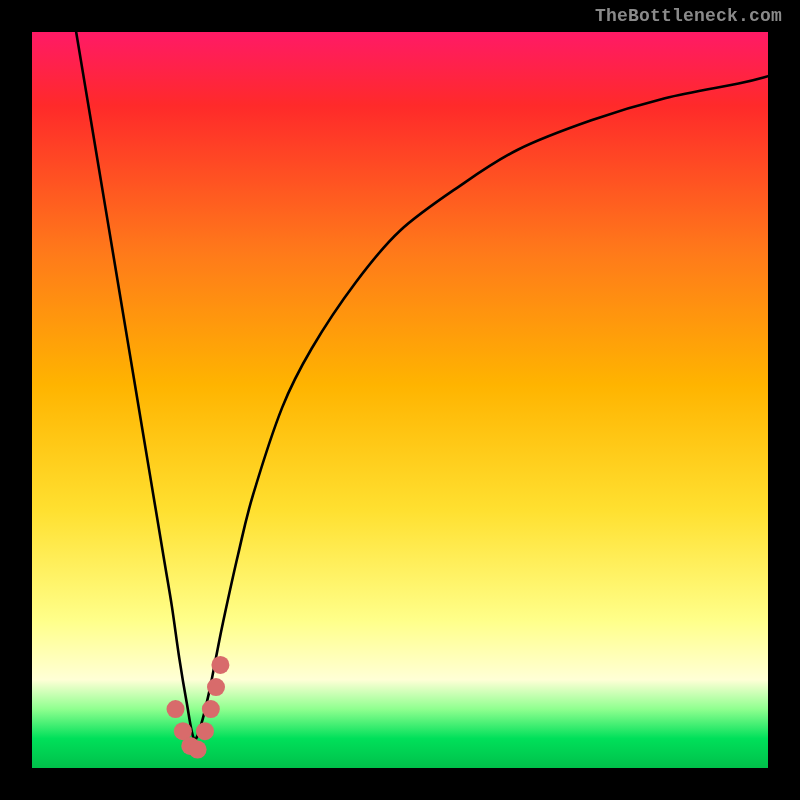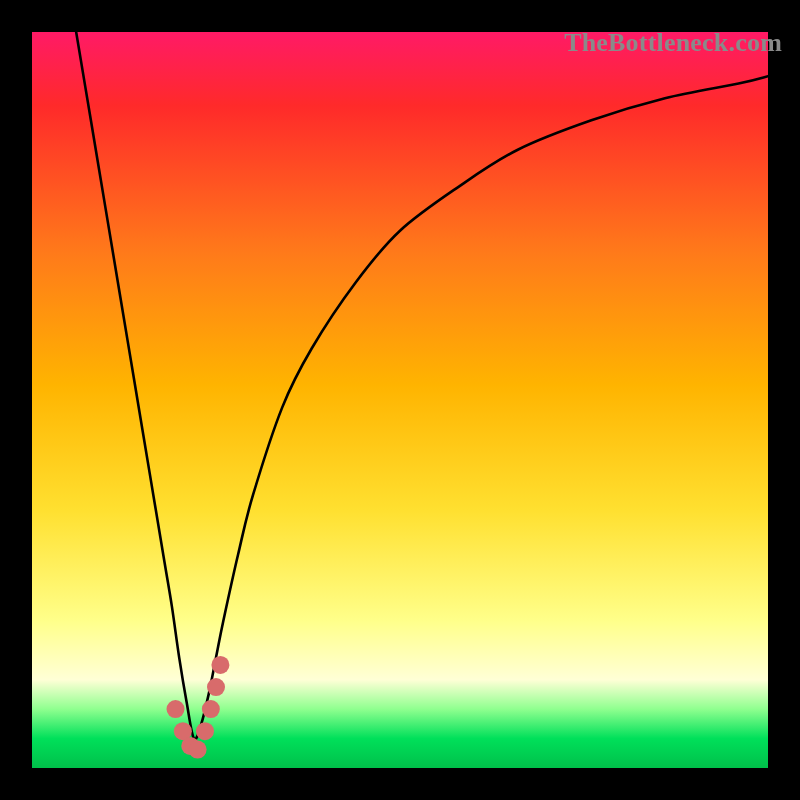--- a/index.html
+++ b/index.html
@@ -23,26 +23,25 @@
     left: 32px;
     top: 32px;
     width: 736px;
     height: 736px;
     overflow: hidden;
   }
   .watermark {
     position: absolute;
     top: 6px;
     right: 18px;
-    font-family: Liberation Serif, serif;
-    font-size: 26px;
+    font-family: Liberation Mono, monospace;
+    font-size: 18px;
     font-weight: 600;
     color: #8a8a8a;
     letter-spacing: 0.2px;
-    margin-top: 22px;
   }
   svg { display: block; }
 </style>
 </head>
 <body>
 
 <div class="frame">
 
   <div class="plot">
     <svg id="chart-svg" width="736" height="736" viewBox="0 0 736 736" preserveAspectRatio="none">

